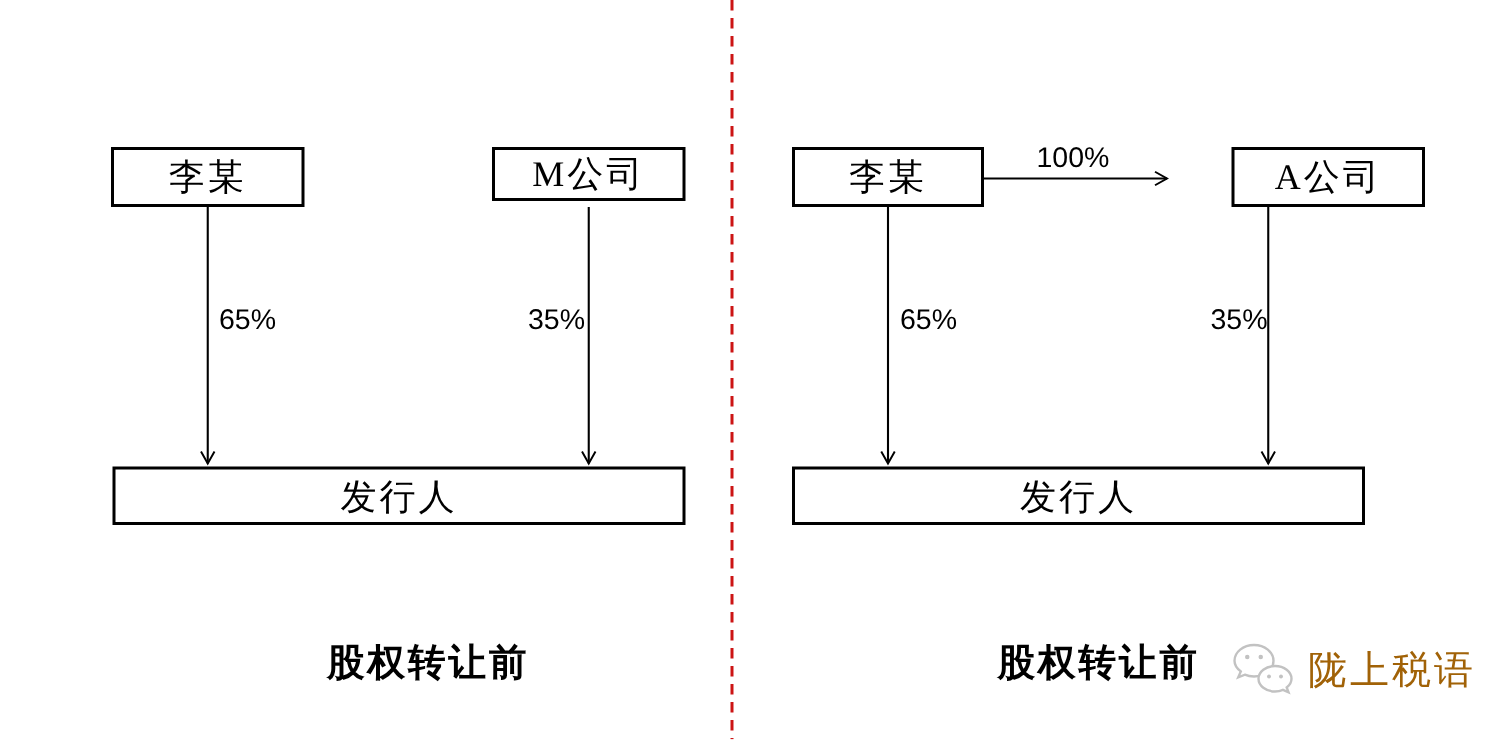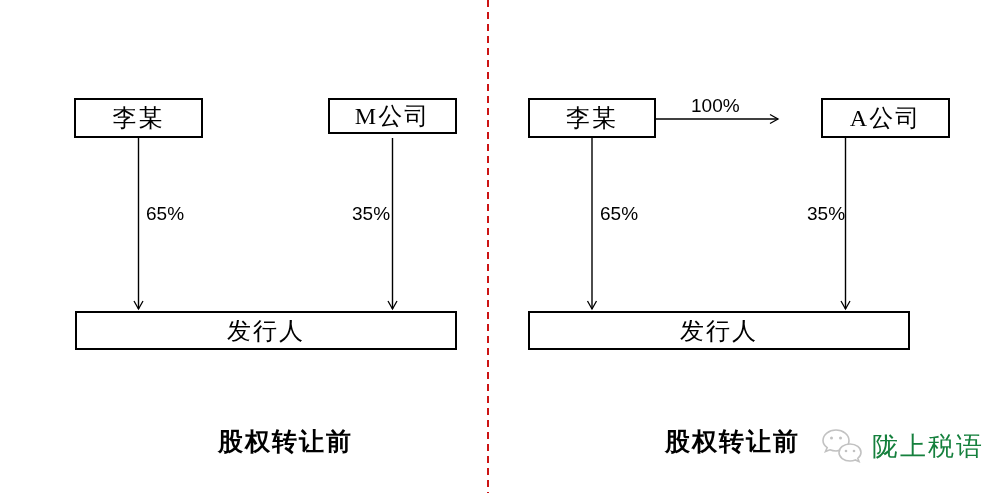--- a/index.html
+++ b/index.html
@@ -136,16 +136,16 @@
 
         <path fill="#ffffff" d="M19,25.5 C19,20.8 23.9,17 30,17 C36.1,17 41,20.8 41,25.5 C41,27.8 39.8,29.8 37.8,31.3 L39,34.5 L35.3,32.9 C33.7,33.6 31.9,34 30,34 C23.9,34 19,30.2 19,25.5 Z"></path>
       </g>
       <g fill="#c2c2c2" stroke="none">
         <circle cx="11.5" cy="11" r="1.5"></circle>
         <circle cx="20.5" cy="11" r="1.5"></circle>
         <circle cx="26" cy="24" r="1.3"></circle>
         <circle cx="34" cy="24" r="1.3"></circle>
       </g>
     </svg>
-    <span class="watermark-text" style="color: #15803d;">陇上税语</span>
+    <span class="watermark-text" style="color: #a16207;">陇上税语</span>
   </div>
 
 </div>
 
 </body></html>

